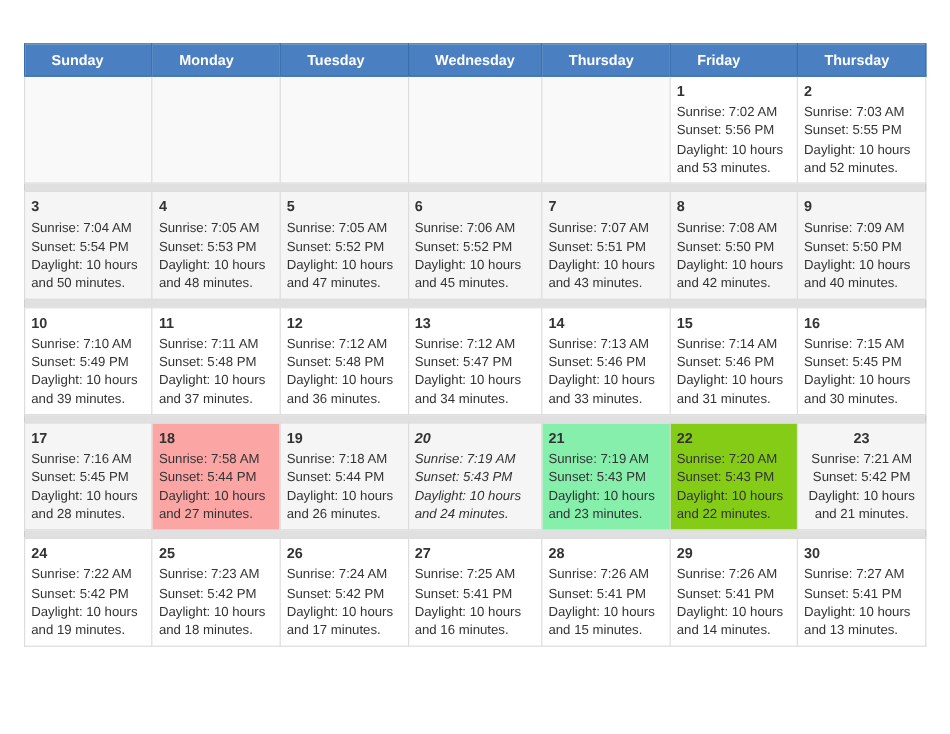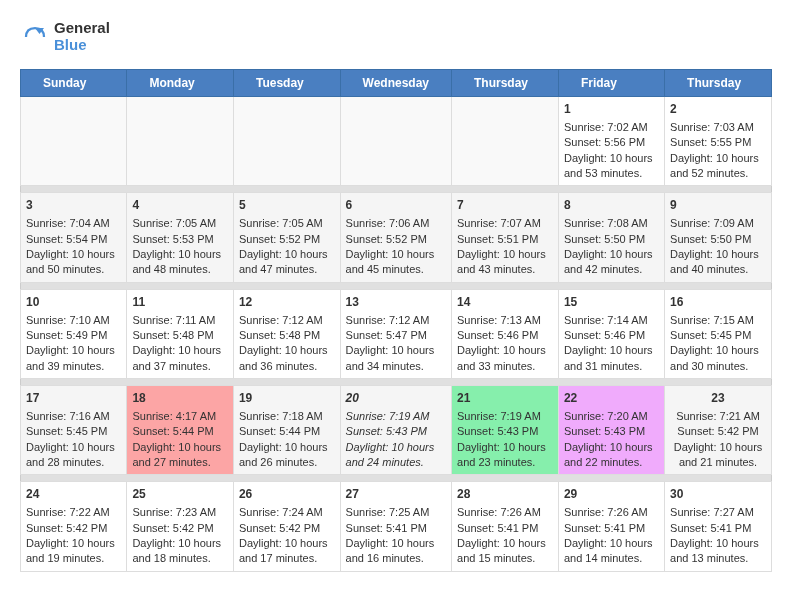--- a/index.html
+++ b/index.html
@@ -86,31 +86,20 @@
       margin-bottom: 2px;
     }
     .empty-cell {
       background: #f9f9f9;
     }
   </style>
 </head>
 <body>
 
 <div class="header">
-  <div class="logo">
-    <svg class="logo-icon" viewBox="0 0 40 40">
-      <rect x="0" y="0" width="40" height="40" fill="none"></rect>
-      <path d="M8 20 Q8 8 20 8 Q32 8 32 20" fill="none" stroke="#4a90d9" stroke-width="3"></path>
-      <path d="M20 8 L26 16 L32 8 Z" fill="#4a90d9"></path>
-    </svg>
-    <div class="logo-text">
-      <span>General</span>
-      <span>Blue</span>
-    </div>
-  </div>
 </div>
 
 <table>
   <thead>
     <tr>
     <th>Sunday</th>
         <th>Monday</th>
         <th>Tuesday</th>
         <th>Wednesday</th>
         <th>Thursday</th>
@@ -254,21 +243,21 @@
       <tr style="background: rgb(245, 245, 245);">
         <td style="background: rgb(245, 245, 245);">
           <span class="day-num">17</span>
           <div>Sunrise: 7:16 AM</div>
           <div>Sunset: 5:45 PM</div>
           <div>Daylight: 10 hours</div>
           <div>and 28 minutes.</div>
         </td>
         <td style="background: #fca5a5;">
           <span class="day-num">18</span>
-          <div>Sunrise: 4:17 AM</div>
+          <div>Sunrise: 7:58 AM</div>
           <div>Sunset: 5:44 PM</div>
           <div>Daylight: 10 hours</div>
           <div>and 27 minutes.</div>
         </td>
         <td style="background: rgb(245, 245, 245);">
           <span class="day-num">19</span>
           <div>Sunrise: 7:18 AM</div>
           <div>Sunset: 5:44 PM</div>
           <div>Daylight: 10 hours</div>
           <div>and 26 minutes.</div>
@@ -280,21 +269,21 @@
           <div>Daylight: 10 hours</div>
           <div>and 24 minutes.</div>
         </td>
         <td style="background: #86efac;">
           <span class="day-num">21</span>
           <div>Sunrise: 7:19 AM</div>
           <div>Sunset: 5:43 PM</div>
           <div>Daylight: 10 hours</div>
           <div>and 23 minutes.</div>
         </td>
-        <td style="background: #f0abfc;">
+        <td style="background: #84cc16;">
           <span class="day-num">22</span>
           <div>Sunrise: 7:20 AM</div>
           <div>Sunset: 5:43 PM</div>
           <div>Daylight: 10 hours</div>
           <div>and 22 minutes.</div>
         </td>
         <td style="background: rgb(245, 245, 245); text-align: center;">
           <span class="day-num">23</span>
           <div>Sunrise: 7:21 AM</div>
           <div>Sunset: 5:42 PM</div>

